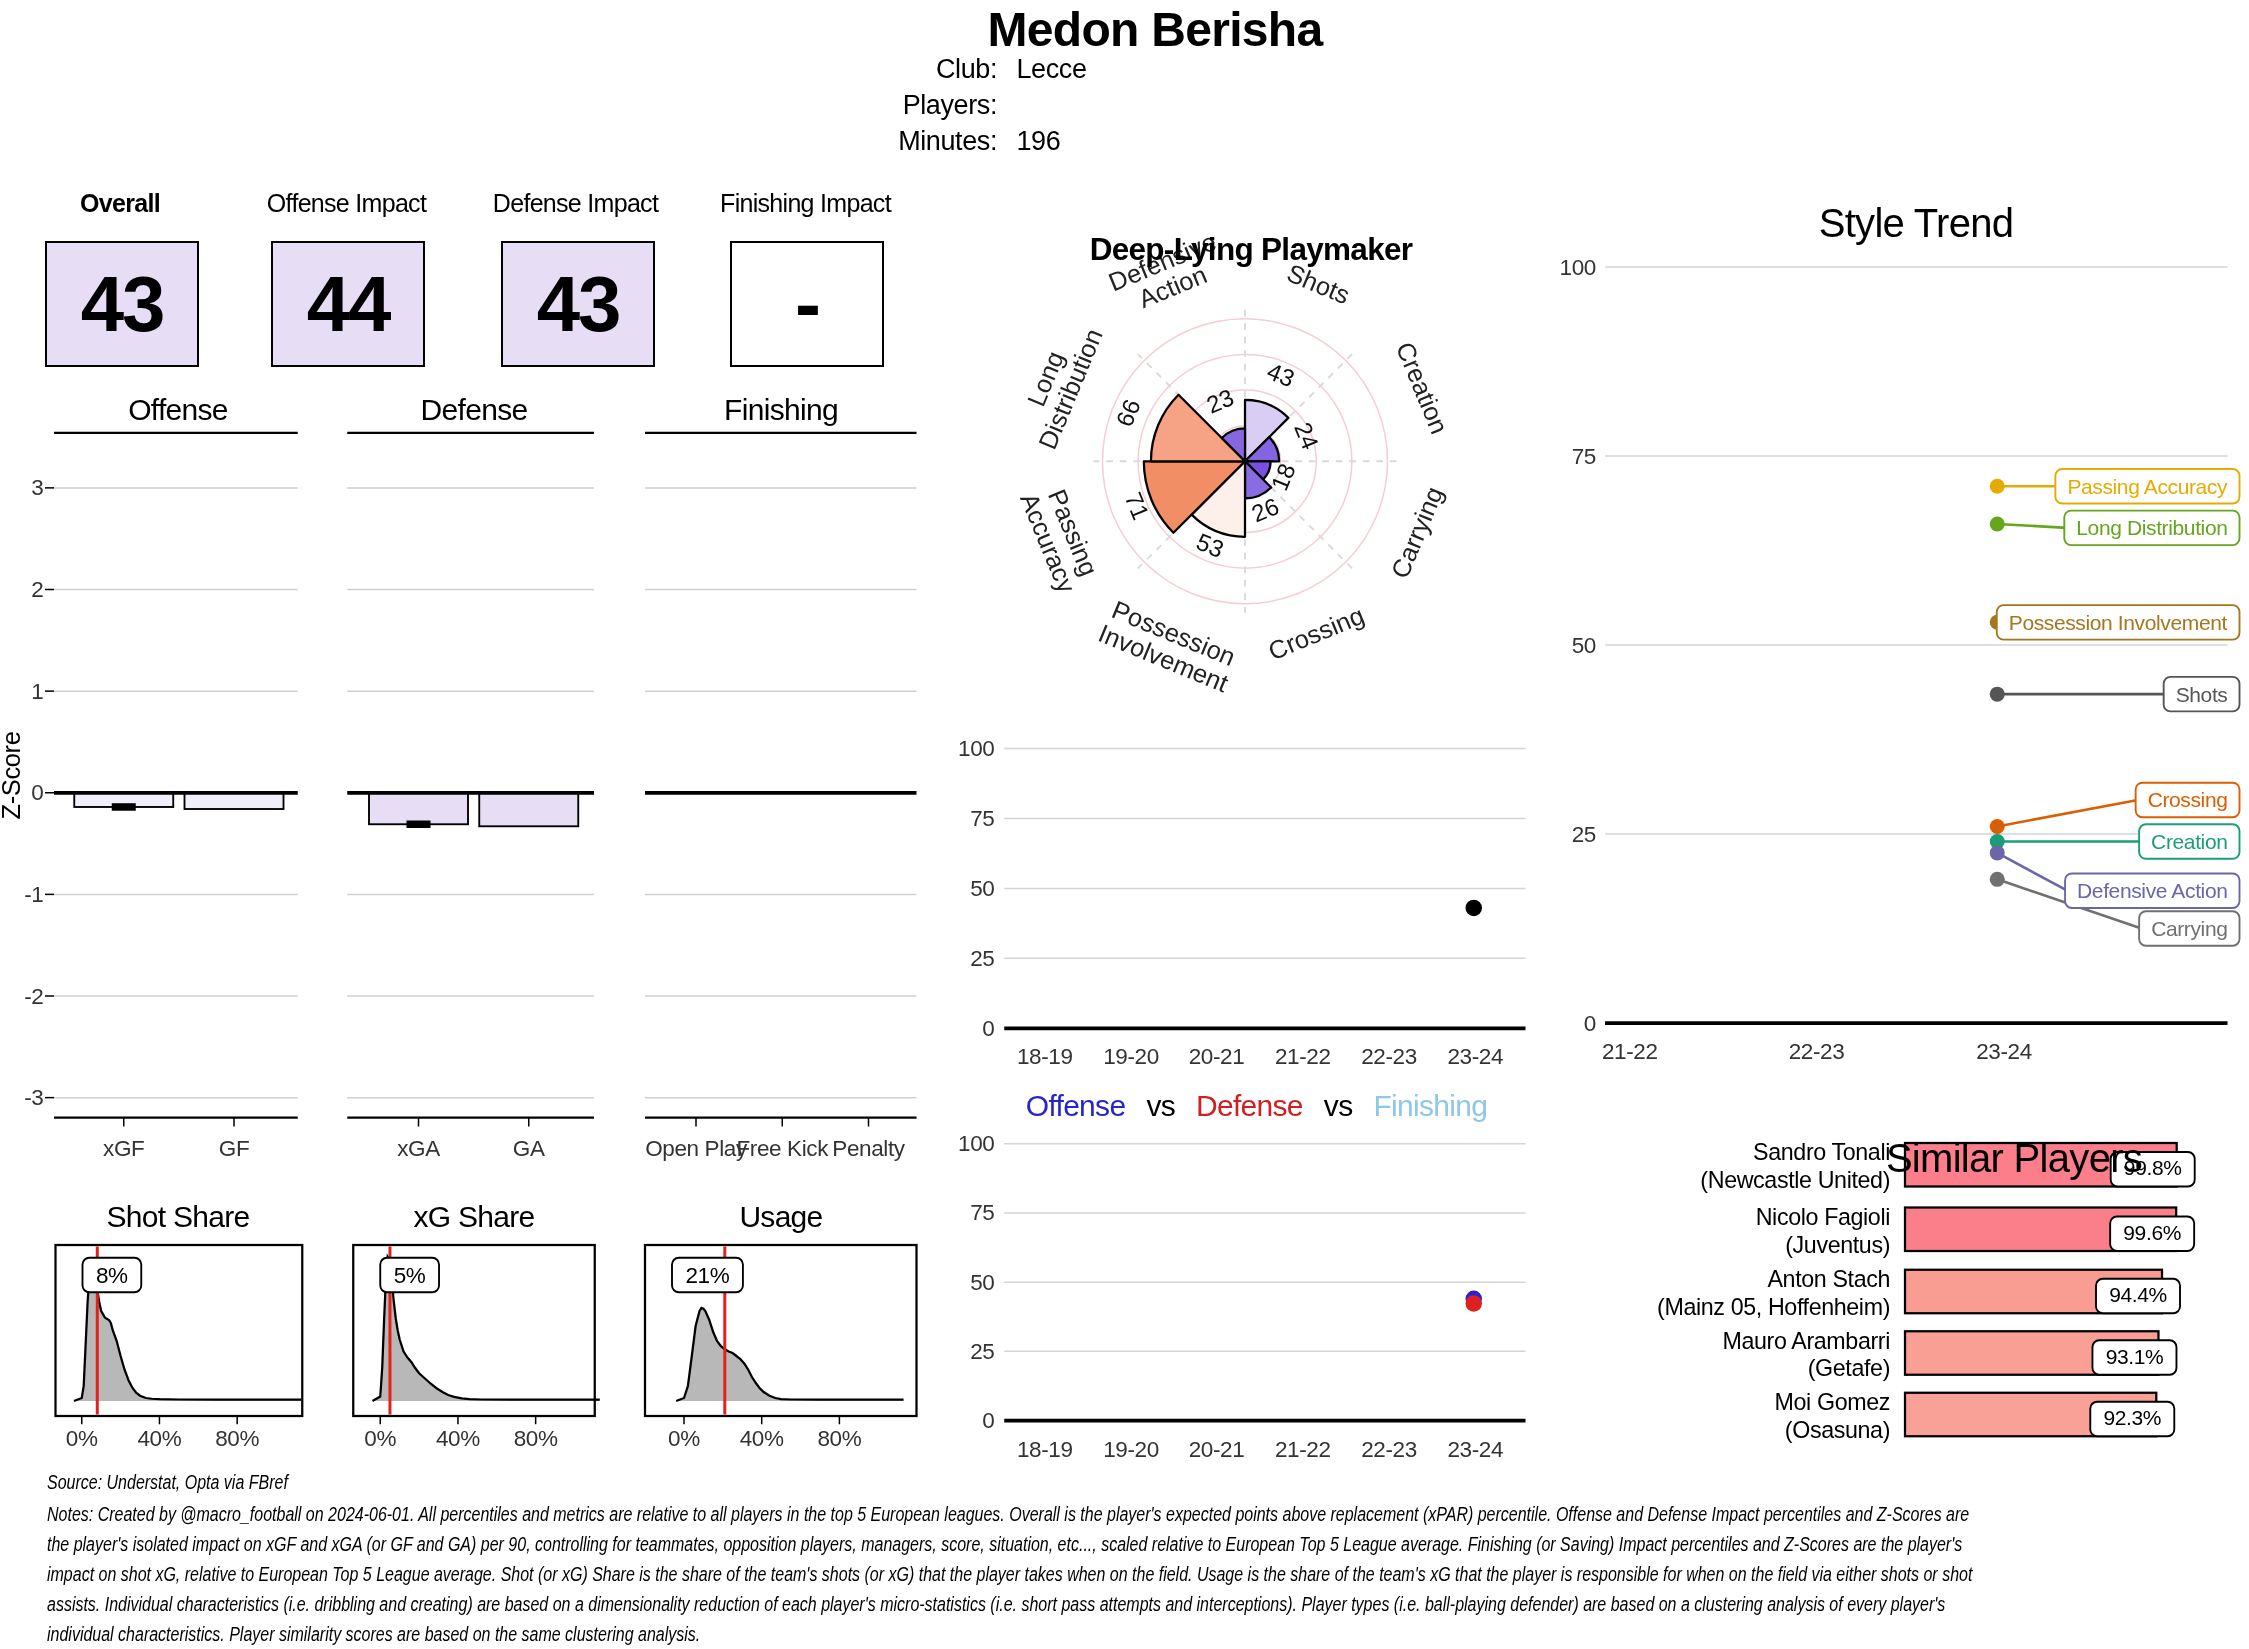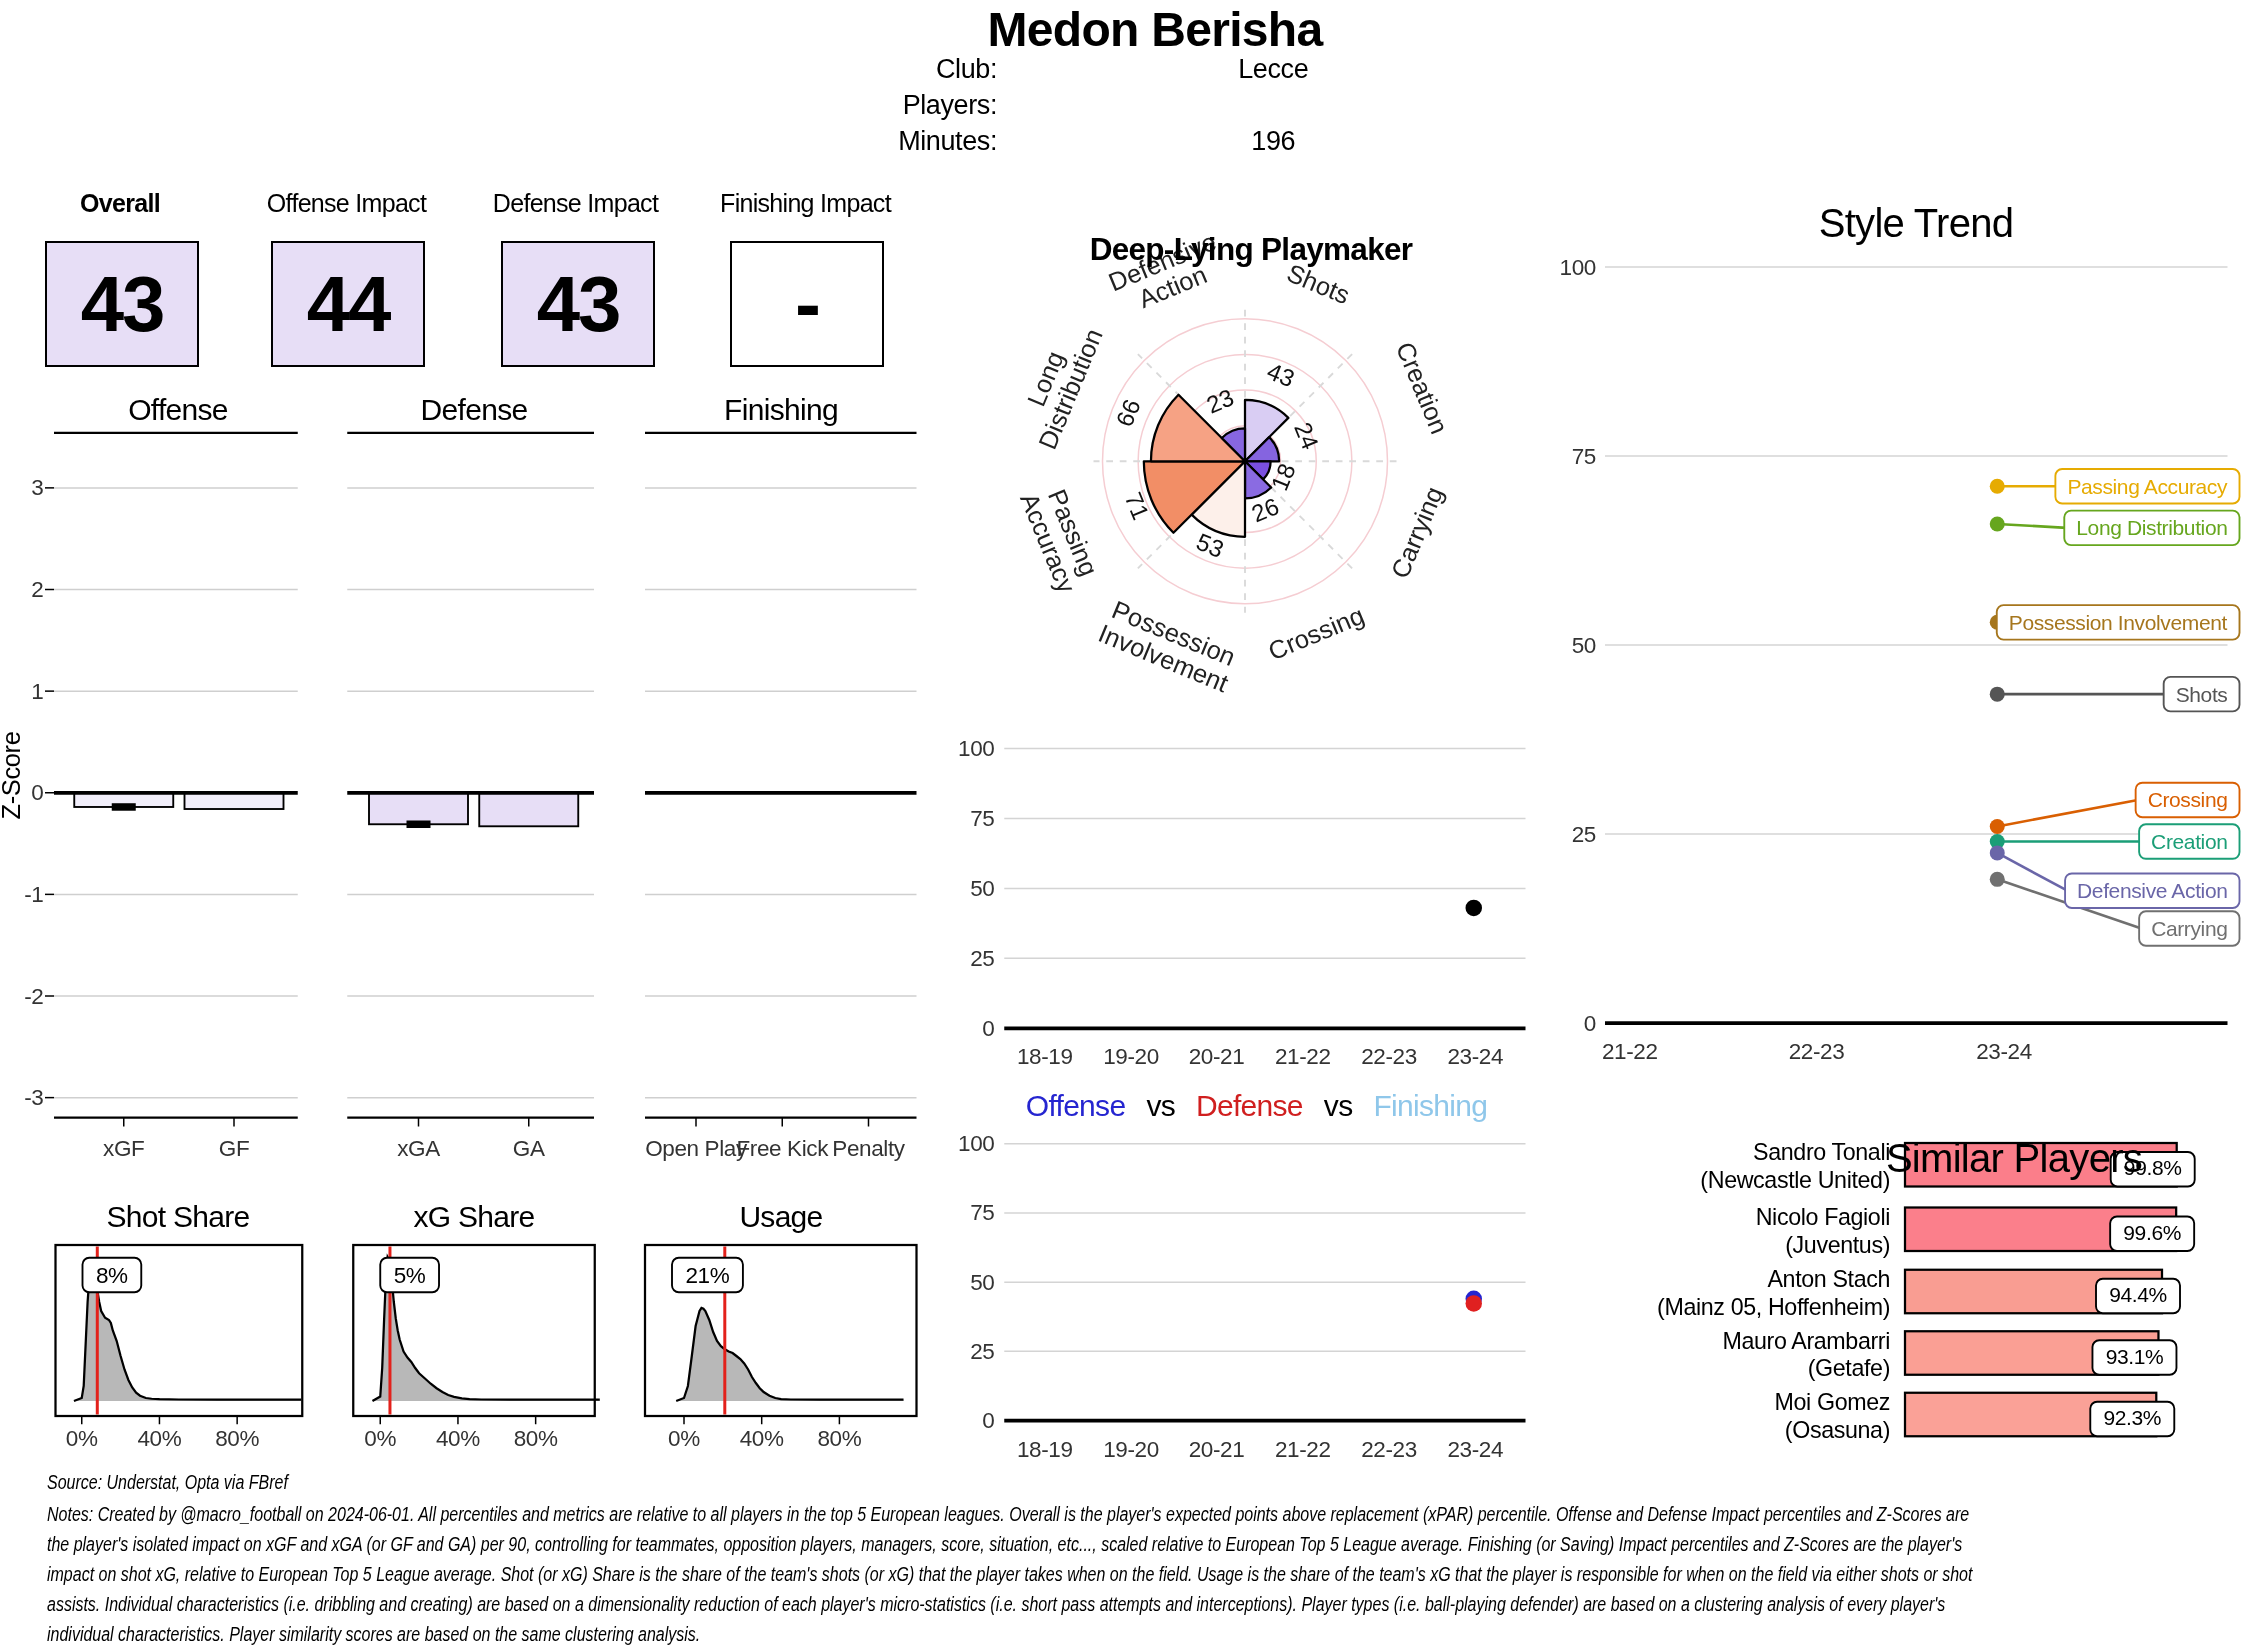--- a/index.html
+++ b/index.html
@@ -4,21 +4,21 @@
 <style>
   html,body{margin:0;padding:0;background:#fff;}
   #page{position:relative;width:2250px;height:1650px;background:#fff;overflow:hidden;
         font-family:"Liberation Sans",sans-serif;color:#000;}
   .abs{position:absolute;}
   .ctr{text-align:center;}
   #player-title{left:780px;top:1.5px;width:750px;font-size:48px;font-weight:bold;letter-spacing:-0.7px;}
   .hdr-row{left:780px;width:750px;display:grid;grid-template-columns:217px auto;column-gap:19.5px;
            font-size:27px;letter-spacing:-0.4px;}
   .hdr-row .lbl{text-align:right;}
-  .hdr-row .val{text-align:center;}
+  .hdr-row .val{text-align:left;}
   .card-label{width:255px;font-size:25px;letter-spacing:-0.7px;text-align:center;top:189px;}
   .card-label.bold{font-weight:bold;}
   .impact-card{top:241px;width:150px;height:122px;border:2.2px solid #000;display:flex;
                align-items:center;justify-content:center;font-size:78px;font-weight:bold;letter-spacing:-2.2px;}
   .panel-title{width:240px;font-size:30px;letter-spacing:-0.7px;text-align:center;top:393px;}
   .dens-title{width:240px;font-size:30px;letter-spacing:-0.7px;text-align:center;top:1200px;}
   .chart-title{font-size:40px;letter-spacing:-0.7px;text-align:center;}
   .radar-title{font-size:31.5px;font-weight:bold;letter-spacing:-0.7px;text-align:center;}
   #ovdvf-title{left:994px;top:1089px;width:525px;display:flex;justify-content:center;gap:21px;
                font-size:30px;letter-spacing:-0.7px;}

